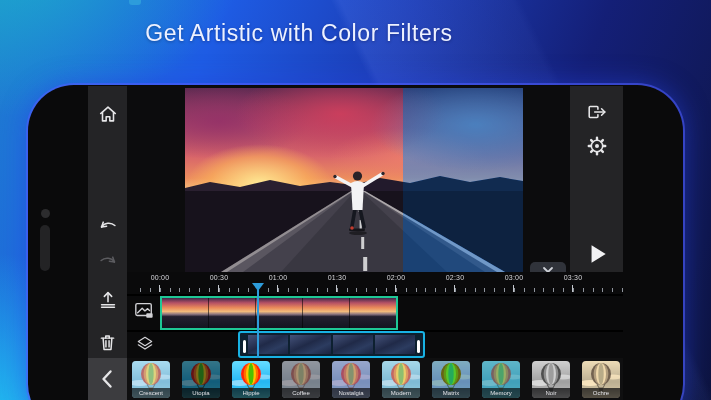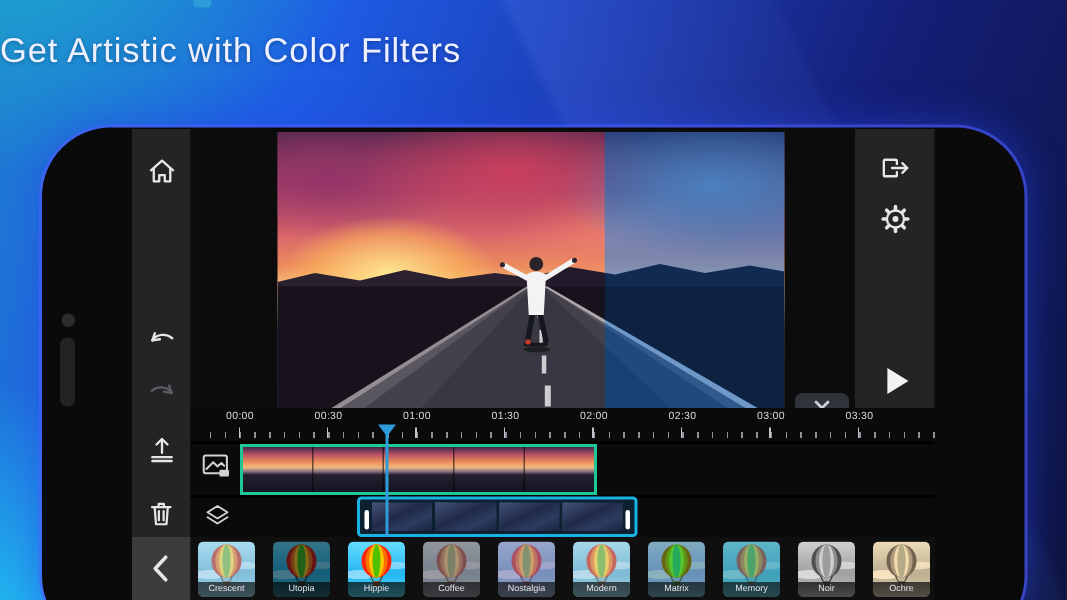--- a/index.html
+++ b/index.html
@@ -9,21 +9,21 @@
 
   
   .bg{inset:0;
     background:
       radial-gradient(420px 300px at -4% 108%, rgba(34,205,244,.95), rgba(34,205,244,0) 60%),
       radial-gradient(380px 260px at 2% -10%, rgba(28,178,205,.8), rgba(28,178,205,0) 60%),
       linear-gradient(112deg,#1f7fd0 0%,#1e5ce4 26%,#1c3cb4 48%,#141f77 70%,#0d1440 100%);}
   .bg-streak{inset:0;background:linear-gradient(64deg, rgba(255,255,255,0) 58%, rgba(120,150,255,.14) 59%, rgba(120,150,255,.05) 78%, rgba(255,255,255,0) 79%);}
 
   
-  .banner{left:0;top:20px;width:598px;}
+  .banner{left:0;top:20px;width:598px;text-align:center;}
   .banner h1{margin:0;font-size:23px;font-weight:400;letter-spacing:.6px;color:#edf1ff;
     text-shadow:0 1px 3px rgba(0,0,40,.35);}
 
   
   .phone{left:28px;top:85px;width:655px;height:345px;background:#0a0a0b;border-radius:46px;
     box-shadow:0 0 0 2px rgba(80,95,255,.55), 0 0 26px rgba(40,70,230,.55);}
   .cam-dot{left:41px;top:209px;width:9px;height:9px;border-radius:50%;background:#2c2c2e;}
   .speaker{left:40px;top:225px;width:10px;height:46px;border-radius:6px;background:#232325;}
 
   

